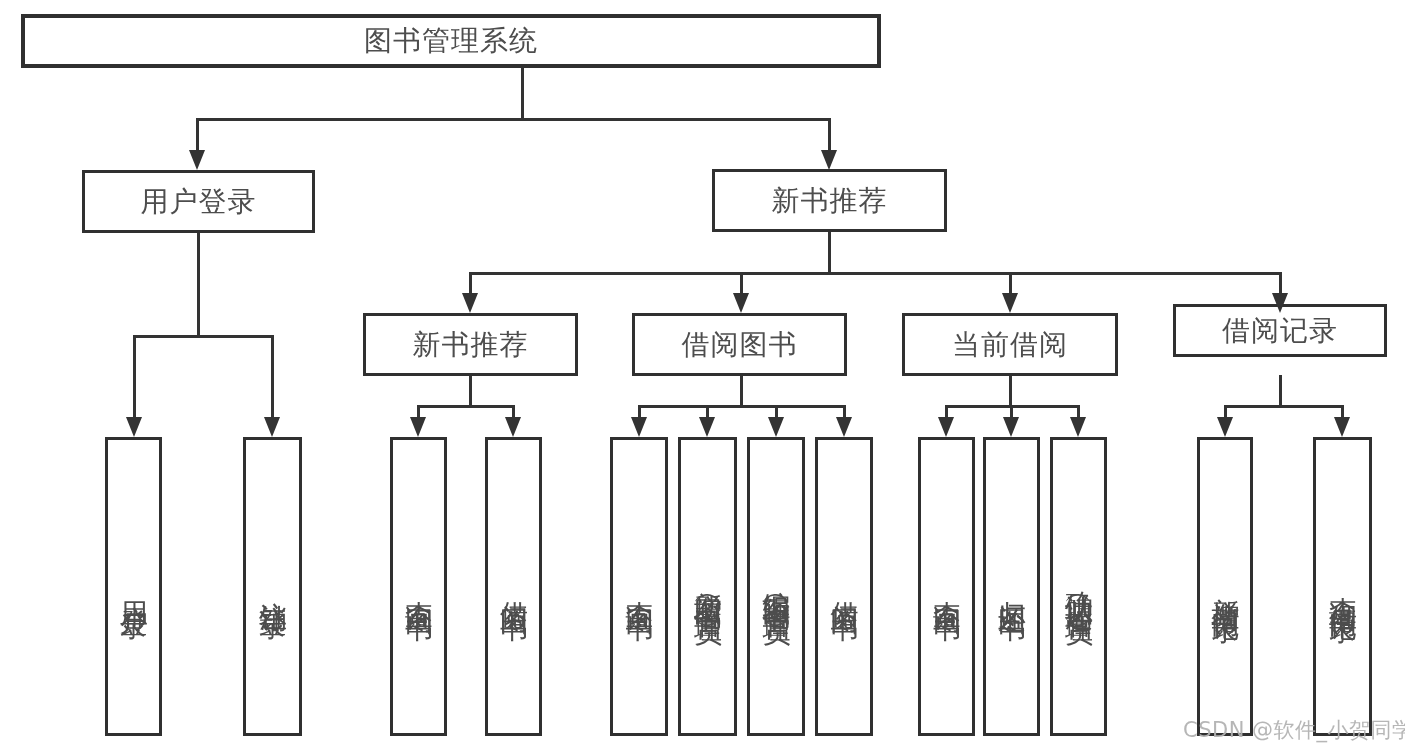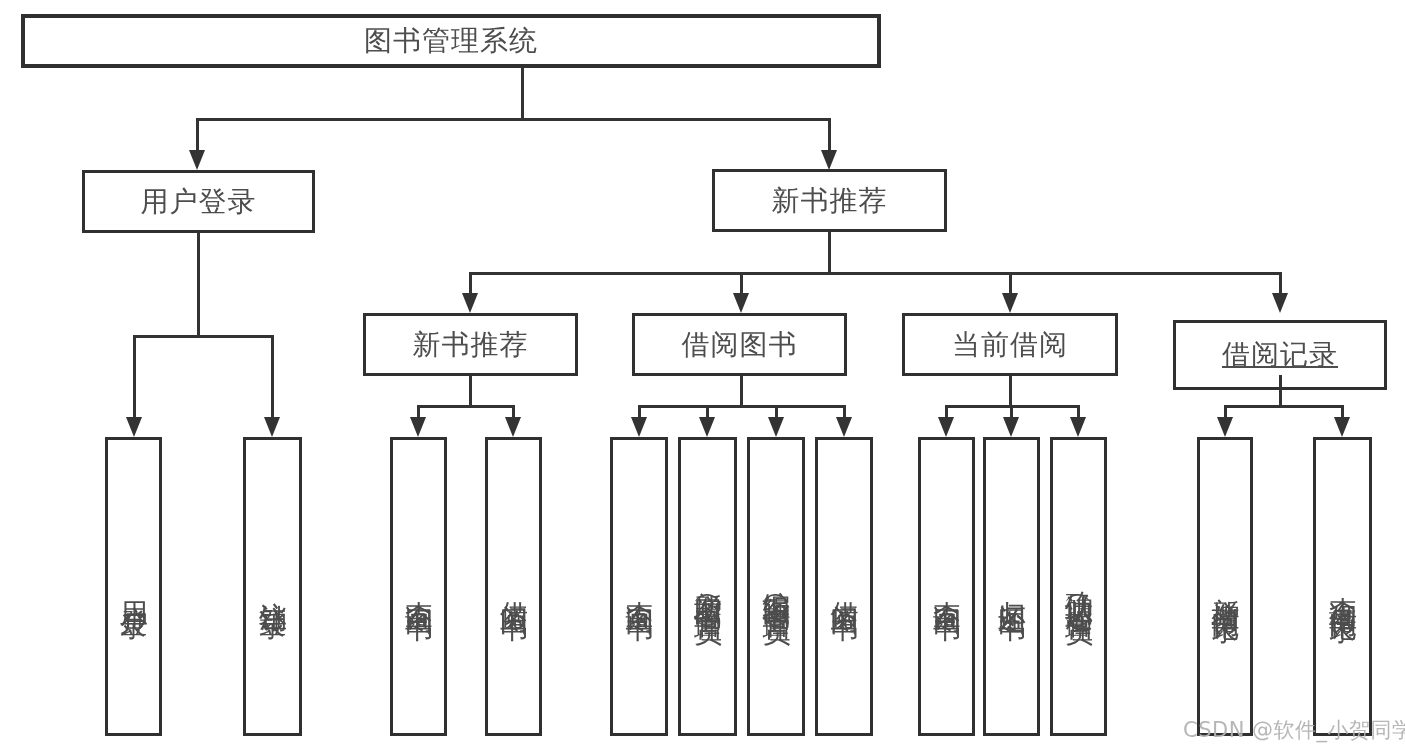--- a/index.html
+++ b/index.html
@@ -39,21 +39,21 @@
   </div>
 
   <div class="box" style="left:632px;top:313px;width:215px;height:63px;">
     <span class="hlabel">借阅图书</span>
   </div>
 
   <div class="box" style="left:902px;top:313px;width:216px;height:63px;">
     <span class="hlabel">当前借阅</span>
   </div>
 
-  <div class="box" style="left:1173px;top:320px;width:214px;height:70px;text-decoration:underline;">
+  <div class="box" style="left:1173px;top:304px;width:214px;height:53px;">
     <span class="hlabel">借阅记录</span>
   </div>
 
   <div class="box" style="left:105px;top:437px;width:57px;height:299px;">
     <span class="vlabel">用户登录</span>
   </div>
   <div class="box" style="left:243px;top:437px;width:59px;height:299px;">
     <span class="vlabel">注销登录</span>
   </div>
 

